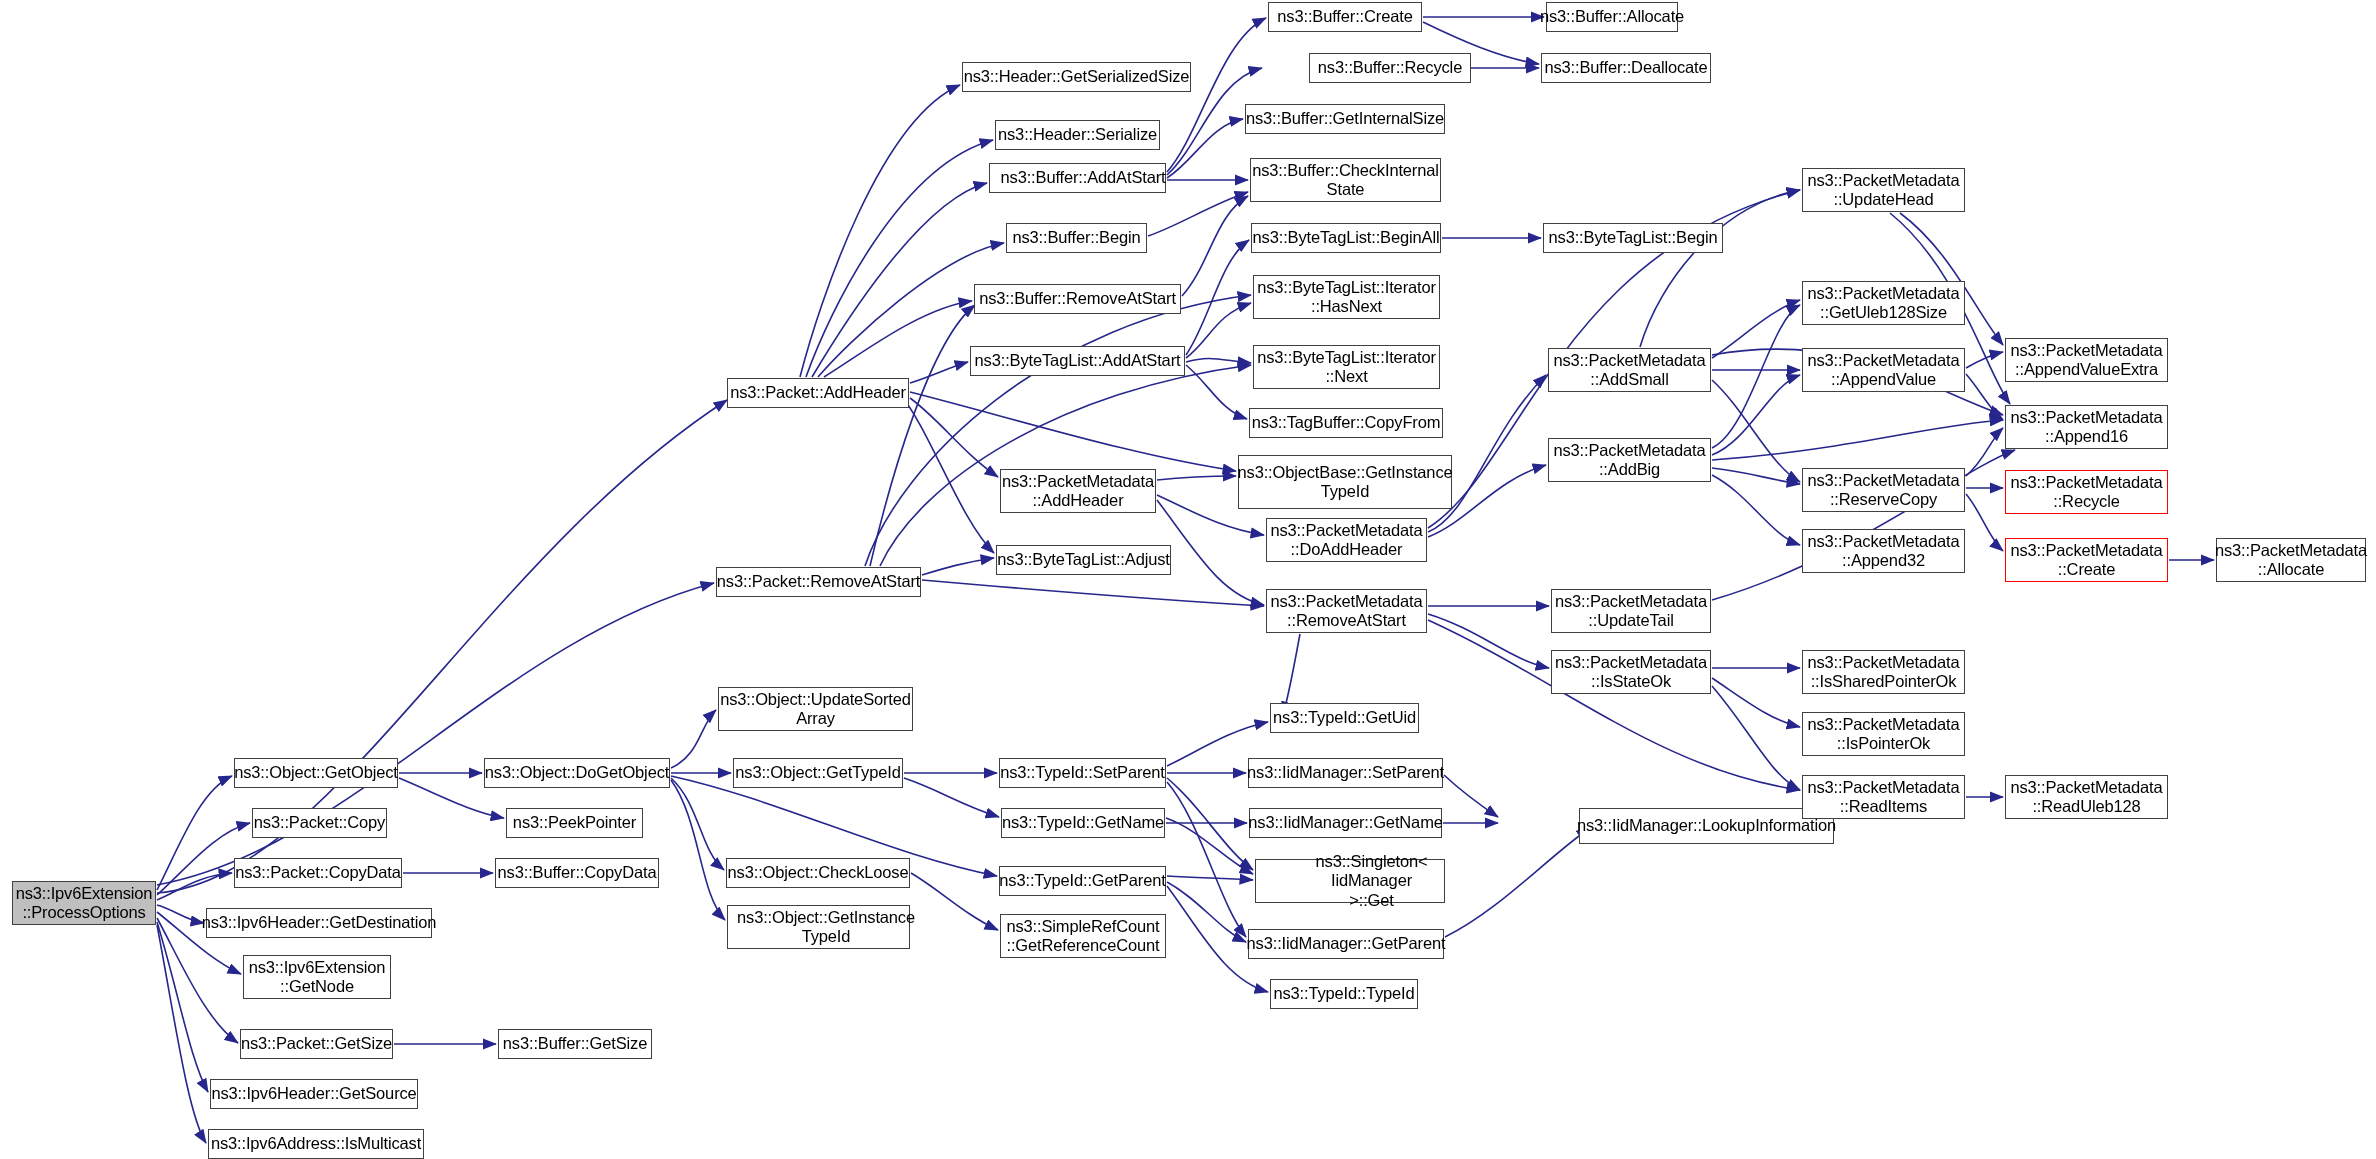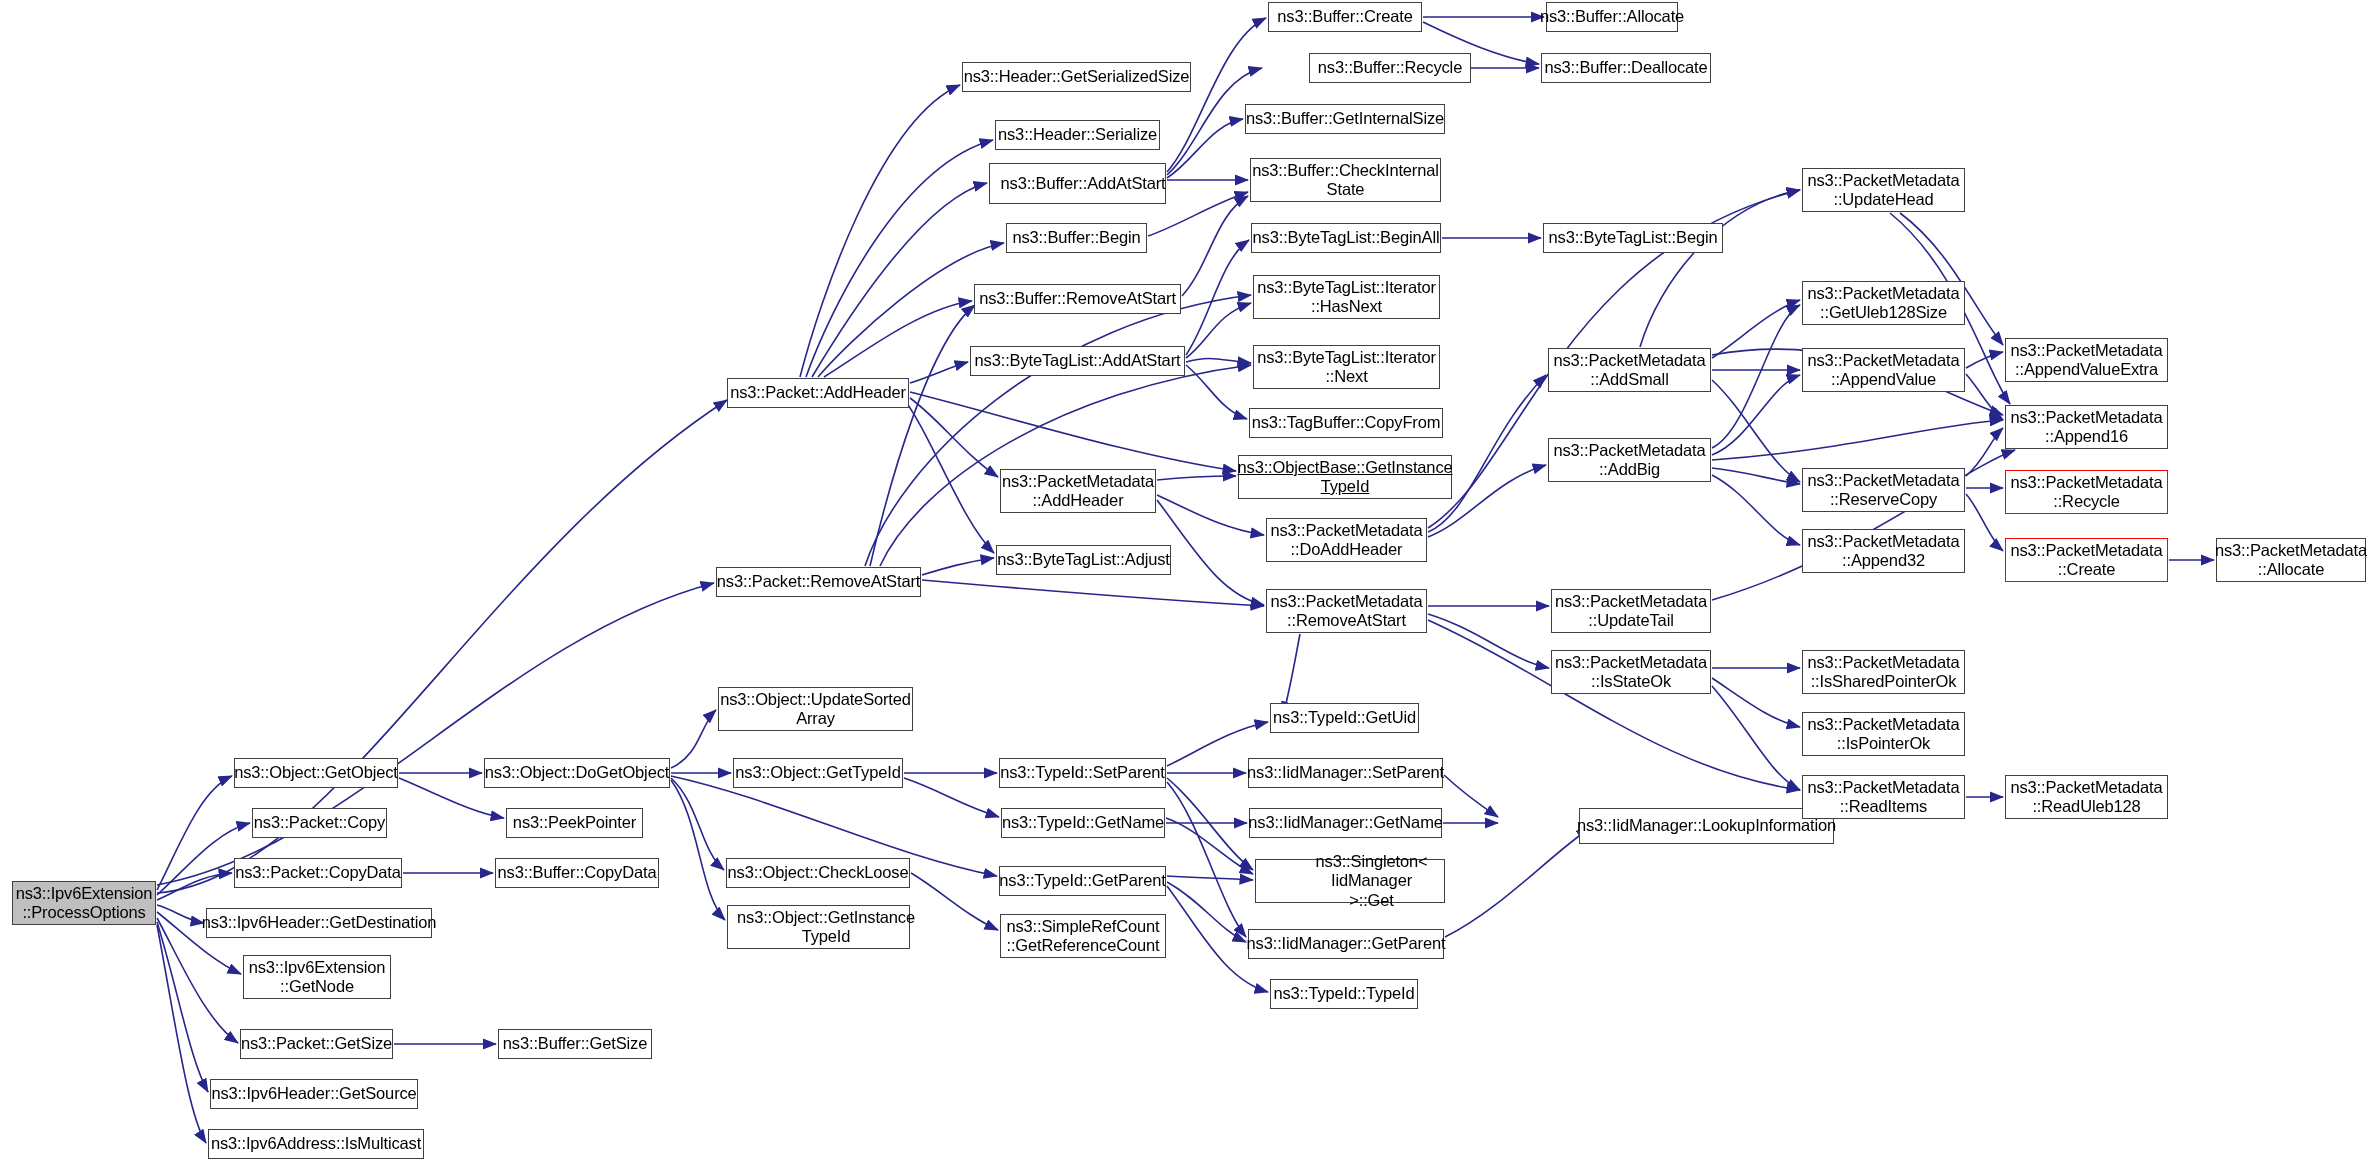--- a/index.html
+++ b/index.html
@@ -179,21 +179,21 @@
       <div class="node" style="left: 727px; top: 378px; width: 182px; height: 30px;">ns3::Packet::AddHeader</div>
       <div class="node" style="left: 716px; top: 567px; width: 205px; height: 30px;">ns3::Packet::RemoveAtStart</div>
       <div class="node" style="left: 718px; top: 687px; width: 195px; height: 44px;">ns3::Object::UpdateSorted
 Array</div>
       <div class="node" style="left: 733px; top: 758px; width: 170px; height: 30px;">ns3::Object::GetTypeId</div>
       <div class="node" style="left: 726px; top: 858px; width: 184px; height: 30px;">ns3::Object::CheckLoose</div>
       <div class="node" style="left: 727px; top: 905px; width: 183px; height: 44px; padding-left: 20px;">ns3::Object::GetInstance
 TypeId</div>
       <div class="node" style="left: 962px; top: 62px; width: 229px; height: 30px;">ns3::Header::GetSerializedSize</div>
       <div class="node" style="left: 995px; top: 120px; width: 165px; height: 30px;">ns3::Header::Serialize</div>
-      <div class="node" style="left: 989px; top: 163px; width: 177px; height: 41px; padding-left: 16px;">ns3::Buffer::AddAtStart</div>
+      <div class="node" style="left: 989px; top: 163px; width: 177px; height: 30px; padding-left: 16px;">ns3::Buffer::AddAtStart</div>
       <div class="node" style="left: 1006px; top: 223px; width: 141px; height: 30px;">ns3::Buffer::Begin</div>
       <div class="node" style="left: 974px; top: 284px; width: 207px; height: 30px;">ns3::Buffer::RemoveAtStart</div>
       <div class="node" style="left: 970px; top: 346px; width: 215px; height: 30px;">ns3::ByteTagList::AddAtStart</div>
       <div class="node" style="left: 1000px; top: 469px; width: 156px; height: 44px;">ns3::PacketMetadata
 ::AddHeader</div>
       <div class="node" style="left: 996px; top: 545px; width: 175px; height: 30px;">ns3::ByteTagList::Adjust</div>
       <div class="node" style="left: 1000px; top: 914px; width: 166px; height: 44px;">ns3::SimpleRefCount
 ::GetReferenceCount</div>
       <div class="node" style="left: 999px; top: 758px; width: 167px; height: 30px;">ns3::TypeId::SetParent</div>
       <div class="node" style="left: 1001px; top: 808px; width: 164px; height: 30px;">ns3::TypeId::GetName</div>
@@ -202,21 +202,21 @@
       <div class="node" style="left: 1309px; top: 53px; width: 162px; height: 30px;">ns3::Buffer::Recycle</div>
       <div class="node" style="left: 1245px; top: 104px; width: 200px; height: 30px;">ns3::Buffer::GetInternalSize</div>
       <div class="node" style="left: 1250px; top: 158px; width: 191px; height: 44px;">ns3::Buffer::CheckInternal
 State</div>
       <div class="node" style="left: 1251px; top: 223px; width: 190px; height: 30px;">ns3::ByteTagList::BeginAll</div>
       <div class="node" style="left: 1253px; top: 275px; width: 187px; height: 44px;">ns3::ByteTagList::Iterator
 ::HasNext</div>
       <div class="node" style="left: 1253px; top: 345px; width: 187px; height: 44px;">ns3::ByteTagList::Iterator
 ::Next</div>
       <div class="node" style="left: 1249px; top: 408px; width: 194px; height: 30px;">ns3::TagBuffer::CopyFrom</div>
-      <div class="node" style="left: 1238px; top: 455px; width: 214px; height: 44px; text-decoration: underline;">ns3::ObjectBase::GetInstance
+      <div class="node" style="left: 1238px; top: 455px; width: 214px; height: 54px;">ns3::ObjectBase::GetInstance
 TypeId</div>
       <div class="node" style="left: 1266px; top: 518px; width: 161px; height: 44px;">ns3::PacketMetadata
 ::DoAddHeader</div>
       <div class="node" style="left: 1266px; top: 589px; width: 161px; height: 44px;">ns3::PacketMetadata
 ::RemoveAtStart</div>
       <div class="node" style="left: 1270px; top: 703px; width: 149px; height: 30px;">ns3::TypeId::GetUid</div>
       <div class="node" style="left: 1248px; top: 758px; width: 195px; height: 30px;">ns3::IidManager::SetParent</div>
       <div class="node" style="left: 1249px; top: 808px; width: 193px; height: 30px;">ns3::IidManager::GetName</div>
       <div class="node" style="left: 1255px; top: 859px; width: 190px; height: 44px; padding-left: 48px;">ns3::Singleton&lt; IidManager
 &gt;::Get</div>

